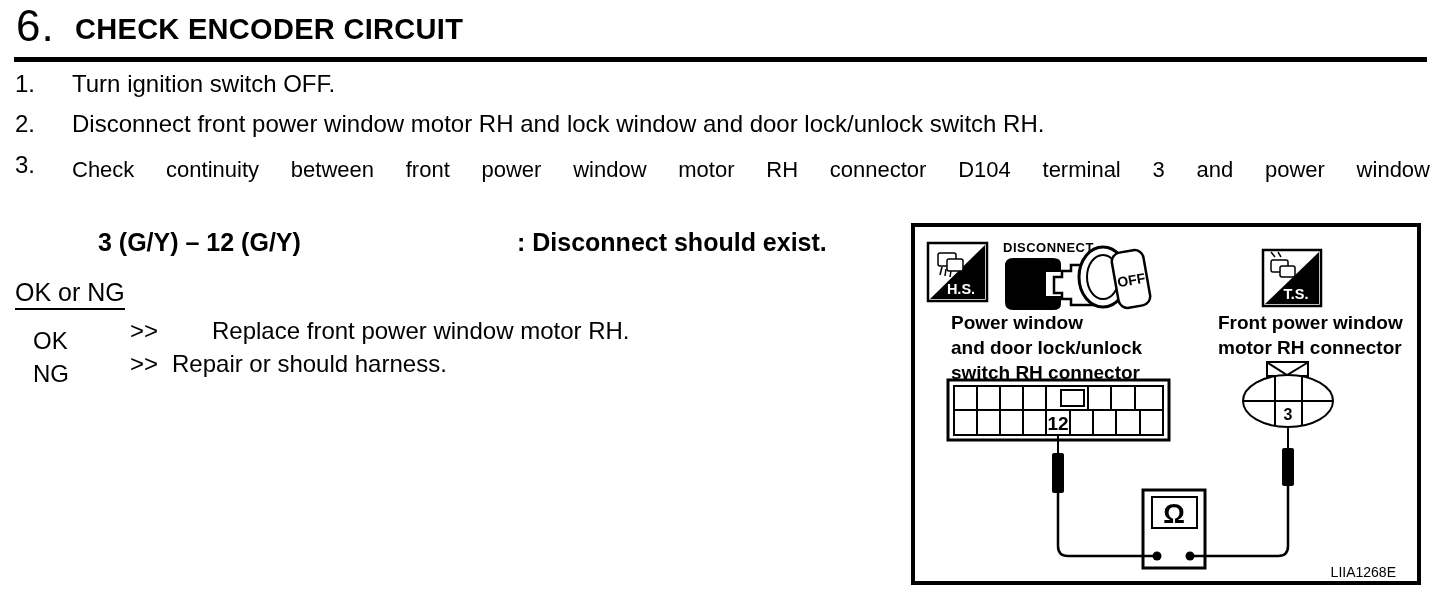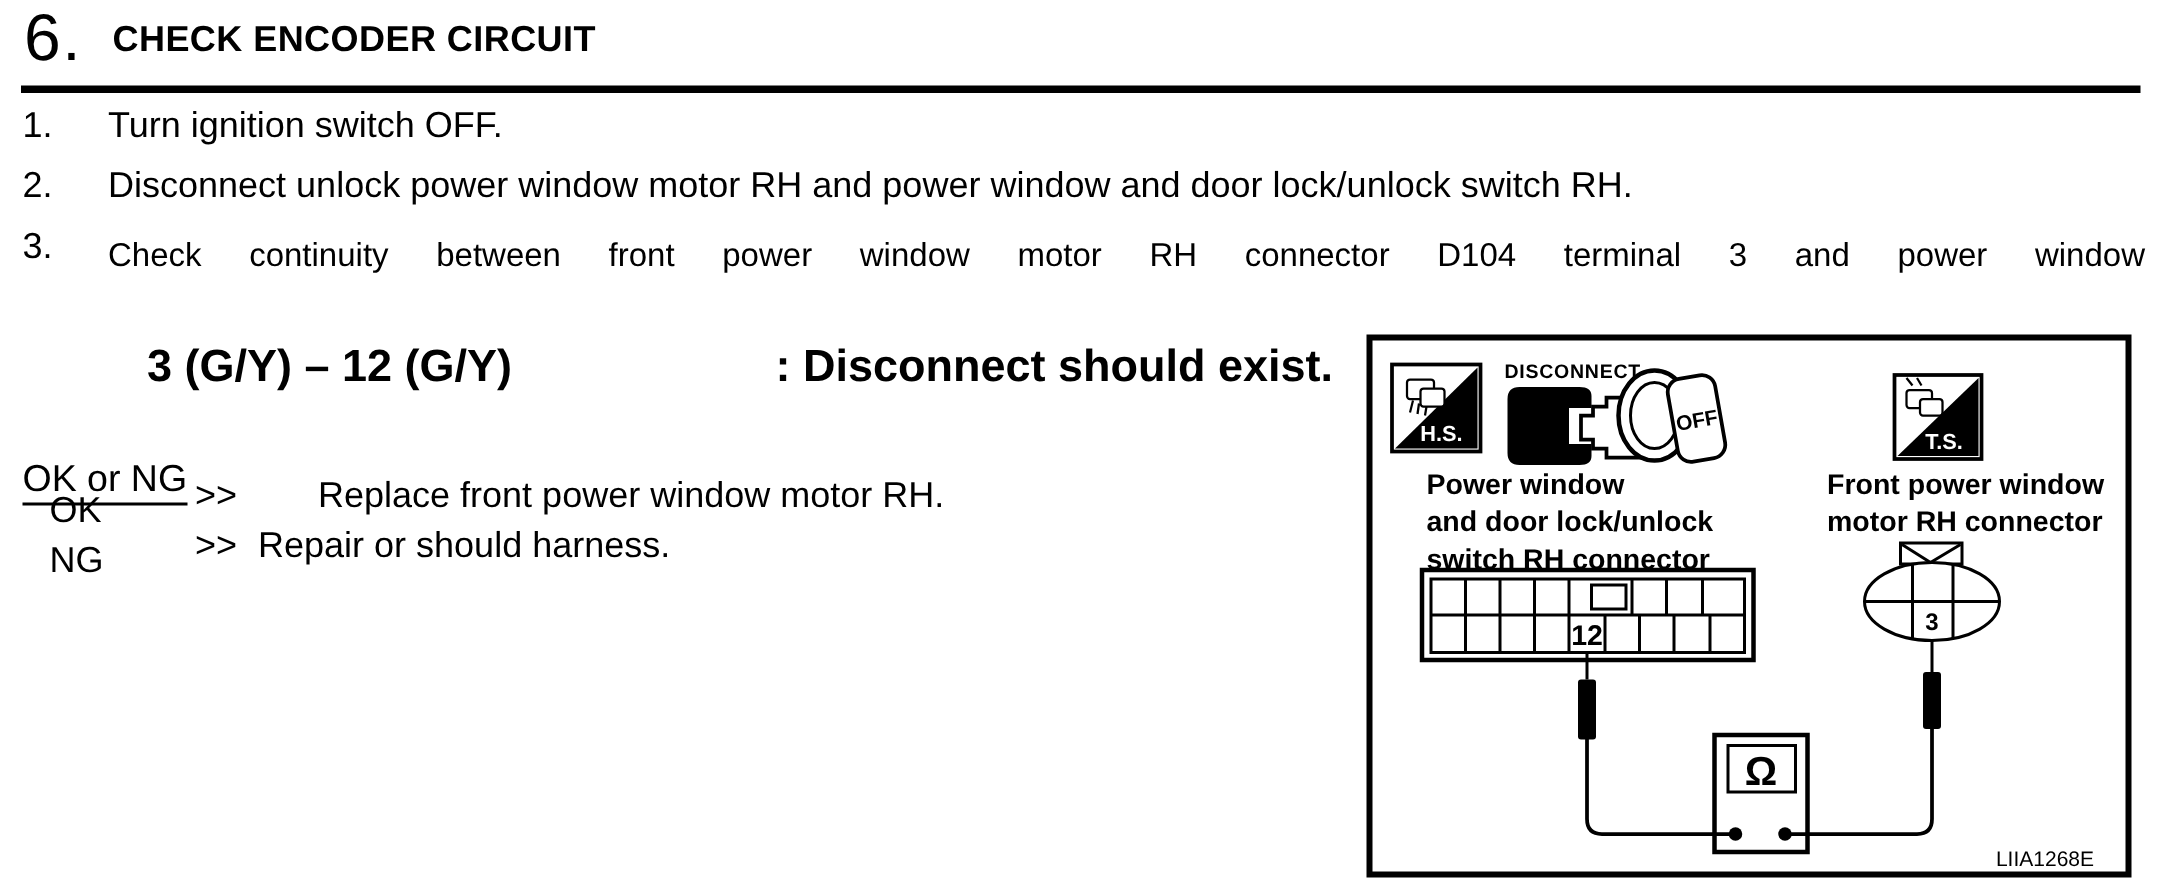--- a/index.html
+++ b/index.html
@@ -2,29 +2,29 @@
 <html><head>
 <meta charset="utf-8">
 <style>
   html,body{margin:0;padding:0;background:#fff;}
   .page{
     position:relative;width:1456px;height:596px;background:#ffffff;
     font-family:"Liberation Sans","DejaVu Sans",sans-serif;color:#000;overflow:hidden;
   }
   .abs{position:absolute;line-height:1;}
   .h-num{left:16px;top:4px;font-size:44px;font-weight:400;letter-spacing:1px;}
-  .h-title{left:75px;top:15px;font-size:24px;font-weight:700;letter-spacing:0.3px;}
+  .h-title{left:75px;top:15px;font-size:29px;font-weight:700;letter-spacing:0.3px;}
   .rule{position:absolute;left:14px;top:57px;width:1413px;height:5px;background:#000;}
   .body-txt{font-size:24px;}
   .step-num{left:15px;}
   .step-text{left:72px;}
   .s3-block{left:72px;top:153px;width:1358px;font-size:22px;line-height:33px;}
   .s3-l1{text-align:justify;text-align-last:justify;}
-  .spec{font-size:30px;font-weight:700;}
-  .okng-head{left:15px;top:280px;font-size:25px;border-bottom:2px solid #000;padding-bottom:3px;margin-top:27px;}
+  .spec{font-size:25px;font-weight:700;}
+  .okng-head{left:15px;top:280px;font-size:25px;border-bottom:2px solid #000;padding-bottom:3px;}
   .res-label{left:33px;margin-top:10px;}
   .res-arrow{left:130px;}
   .res-action{left:172px;}
   .diagram-box{
     position:absolute;left:911px;top:223px;width:502px;height:354px;
     border:4px solid #000;background:#fff;
   }
   .diagram-box svg{display:block;}
   svg text{font-family:"Liberation Sans","DejaVu Sans",sans-serif;}
 </style>
@@ -34,21 +34,21 @@
 <div class="page">
 
   <div class="abs h-num">6.</div>
   <div class="abs h-title">CHECK ENCODER CIRCUIT</div>
   <div class="rule"></div>
 
   <div class="abs body-txt step-num" style="top:72px;">1.</div>
   <div class="abs body-txt step-text" style="top:72px;">Turn ignition switch OFF.</div>
 
   <div class="abs body-txt step-num" style="top:112px;">2.</div>
-  <div class="abs body-txt step-text" style="top:112px;">Disconnect unlock power window motor RH and power window and door lock/unlock switch RH.</div>
+  <div class="abs body-txt step-text" style="top:112px;">Disconnect front power window motor RH and lock window and door lock/unlock switch RH.</div>
 
   <div class="abs body-txt step-num" style="top:153px;">3.</div>
   <div class="abs s3-block">
     <div class="s3-l1">Check continuity between front power window motor RH connector D104 terminal 3 and power window</div>
   </div>
 
   <div class="abs spec" style="left:98px;top:230px;">3 (G/Y) – 12 (G/Y)</div>
   <div class="abs spec" style="left:517px;top:230px;">: Disconnect should exist.</div>
 
   <div class="abs okng-head">OK or NG</div>

